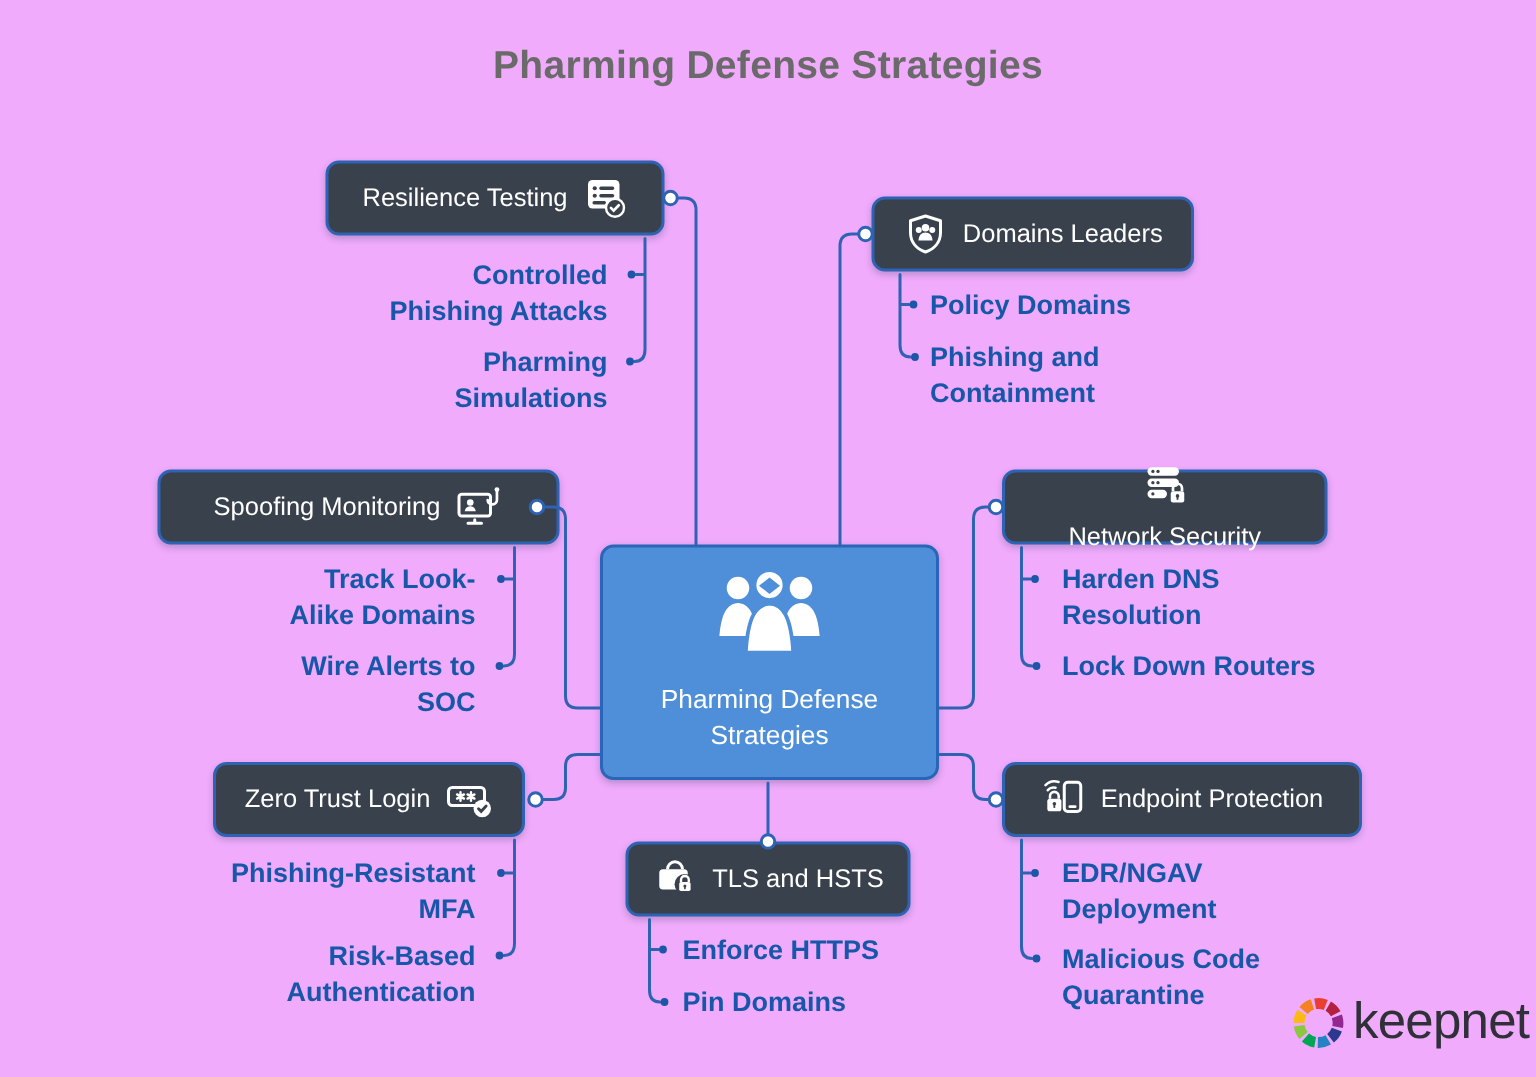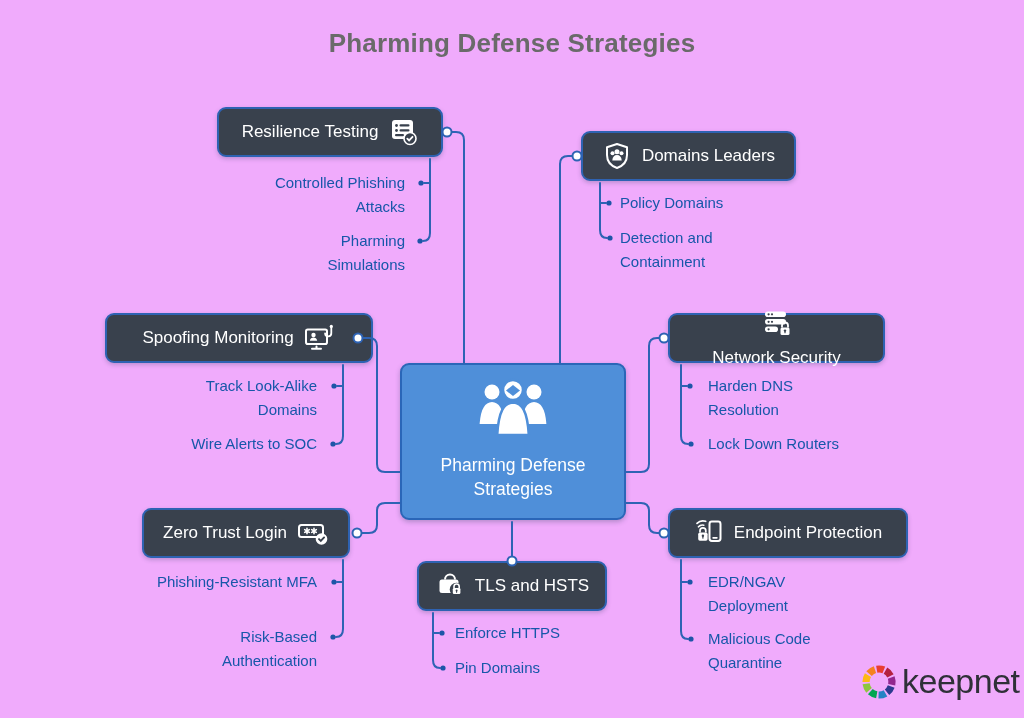--- a/index.html
+++ b/index.html
@@ -20,21 +20,21 @@
   .node{position:absolute;z-index:2;height:50px;display:flex;align-items:center;justify-content:center;
     gap:10px;background:var(--node-bg);border:2px solid var(--node-border);border-radius:9px;
     color:#fff;font-size:17px;box-shadow:0 2px 4px rgba(40,60,90,.25);}
   .node .nlabel{white-space:nowrap;}
   .node .nicon{display:flex;align-items:center;}
   .center-node{position:absolute;left:400px;top:363px;width:226px;height:157px;z-index:2;
     background:var(--center-fill);border:2px solid var(--center-border);border-radius:9px;
     display:flex;flex-direction:column;align-items:center;justify-content:flex-start;
     padding-top:12px;color:#fff;box-shadow:0 2px 5px rgba(40,60,90,.3);}
   .center-node .clabel{margin-top:8px;font-size:17.5px;line-height:24px;text-align:center;width:200px;}
-  .sub{position:absolute;z-index:2;color:var(--text-blue);font-size:15px;line-height:24px;}
+  .sub{position:absolute;z-index:2;color:var(--text-blue);font-size:18px;line-height:24px;font-weight:bold;}
   .sub.r{text-align:right;}
   .sub.l{text-align:left;}
   .logo{position:absolute;left:860px;top:662px;z-index:2;display:flex;align-items:center;gap:4px;}
   .logo-text{font-size:34px;color:#2f3038;font-weight:500;letter-spacing:-.5px;}
 </style>
 </head>
 <body>
 
 <div class="canvas">
 
@@ -205,21 +205,21 @@
         <rect x="21.1" y="20" width="1" height="1.8" fill="#39414d"></rect>
       </svg>
     </span>
     <span class="nlabel">TLS and HSTS</span>
   </div>
 
   <div class="sub r" style="left:235px;top:171px;width:170px;">Controlled Phishing Attacks</div>
   <div class="sub r" style="left:285px;top:229px;width:120px;">Pharming Simulations</div>
 
   <div class="sub l" style="left:620px;top:191px;width:150px;">Policy Domains</div>
-  <div class="sub l" style="left:620px;top:226px;width:130px;">Detection and Containment</div>
+  <div class="sub l" style="left:620px;top:226px;width:130px;">Phishing and Containment</div>
 
   <div class="sub r" style="left:177px;top:374px;width:140px;">Track Look-Alike Domains</div>
   <div class="sub r" style="left:157px;top:432px;width:160px;">Wire Alerts to SOC</div>
 
   <div class="sub l" style="left:708px;top:374px;width:120px;">Harden DNS Resolution</div>
   <div class="sub l" style="left:708px;top:432px;width:170px;">Lock Down Routers</div>
 
   <div class="sub r" style="left:147px;top:570px;width:170px;">Phishing-Resistant MFA</div>
   <div class="sub r" style="left:177px;top:625px;width:140px;">Risk-Based Authentication</div>
 

